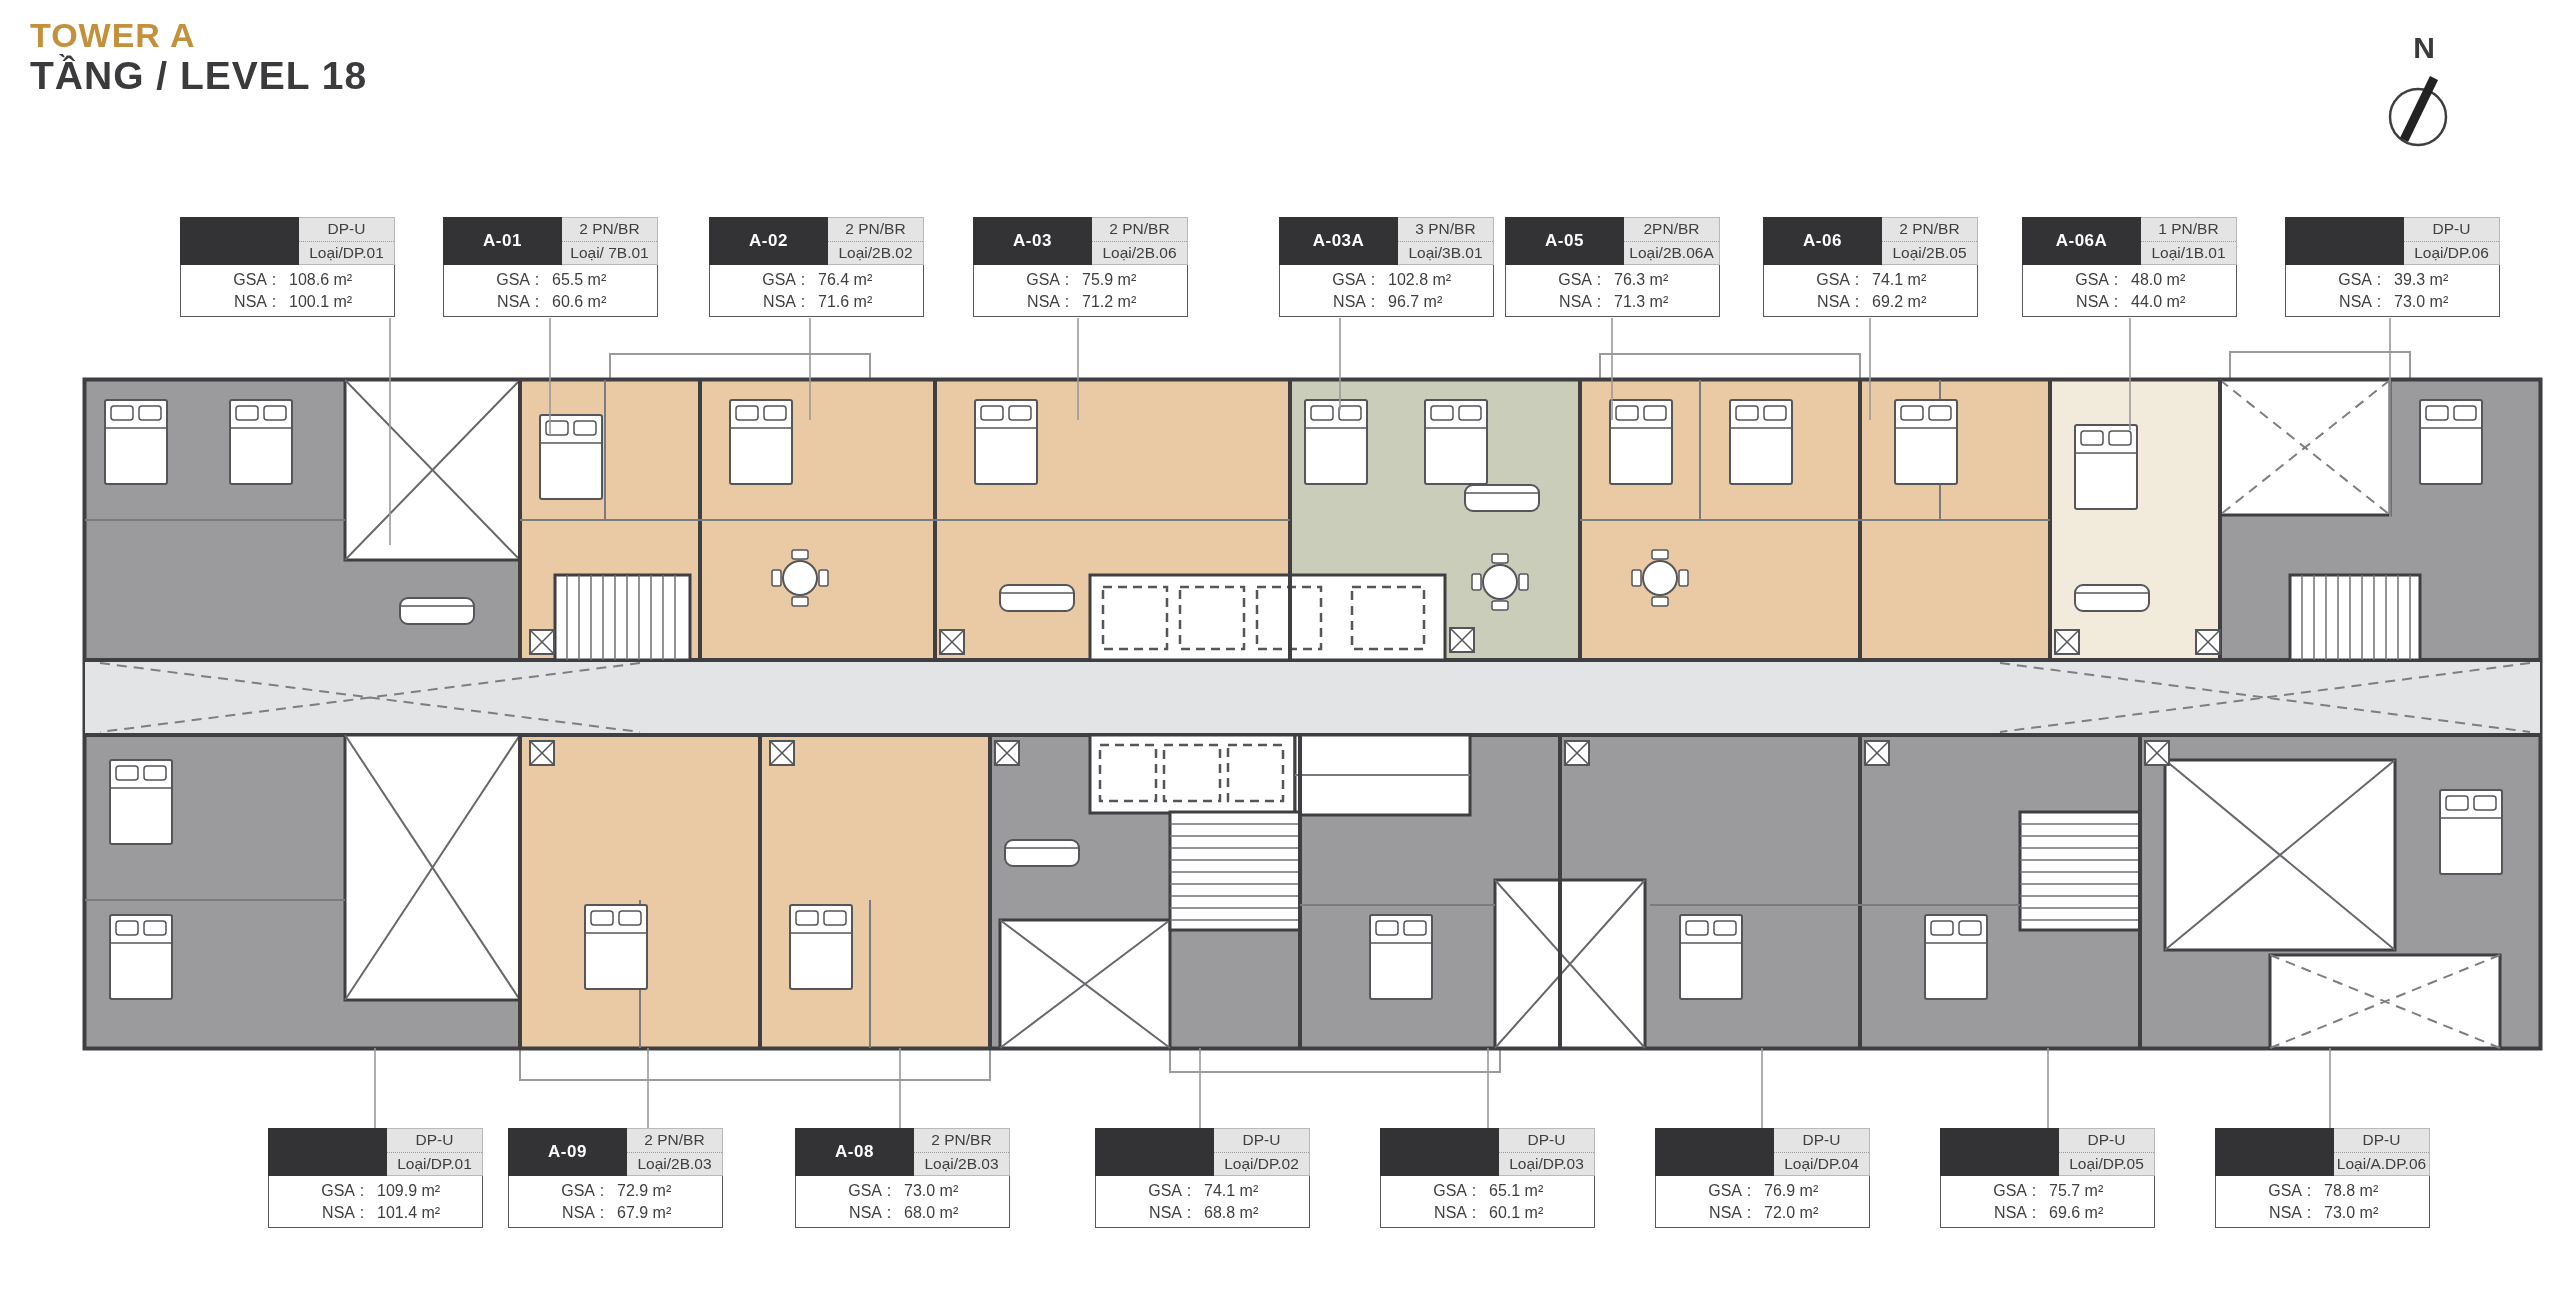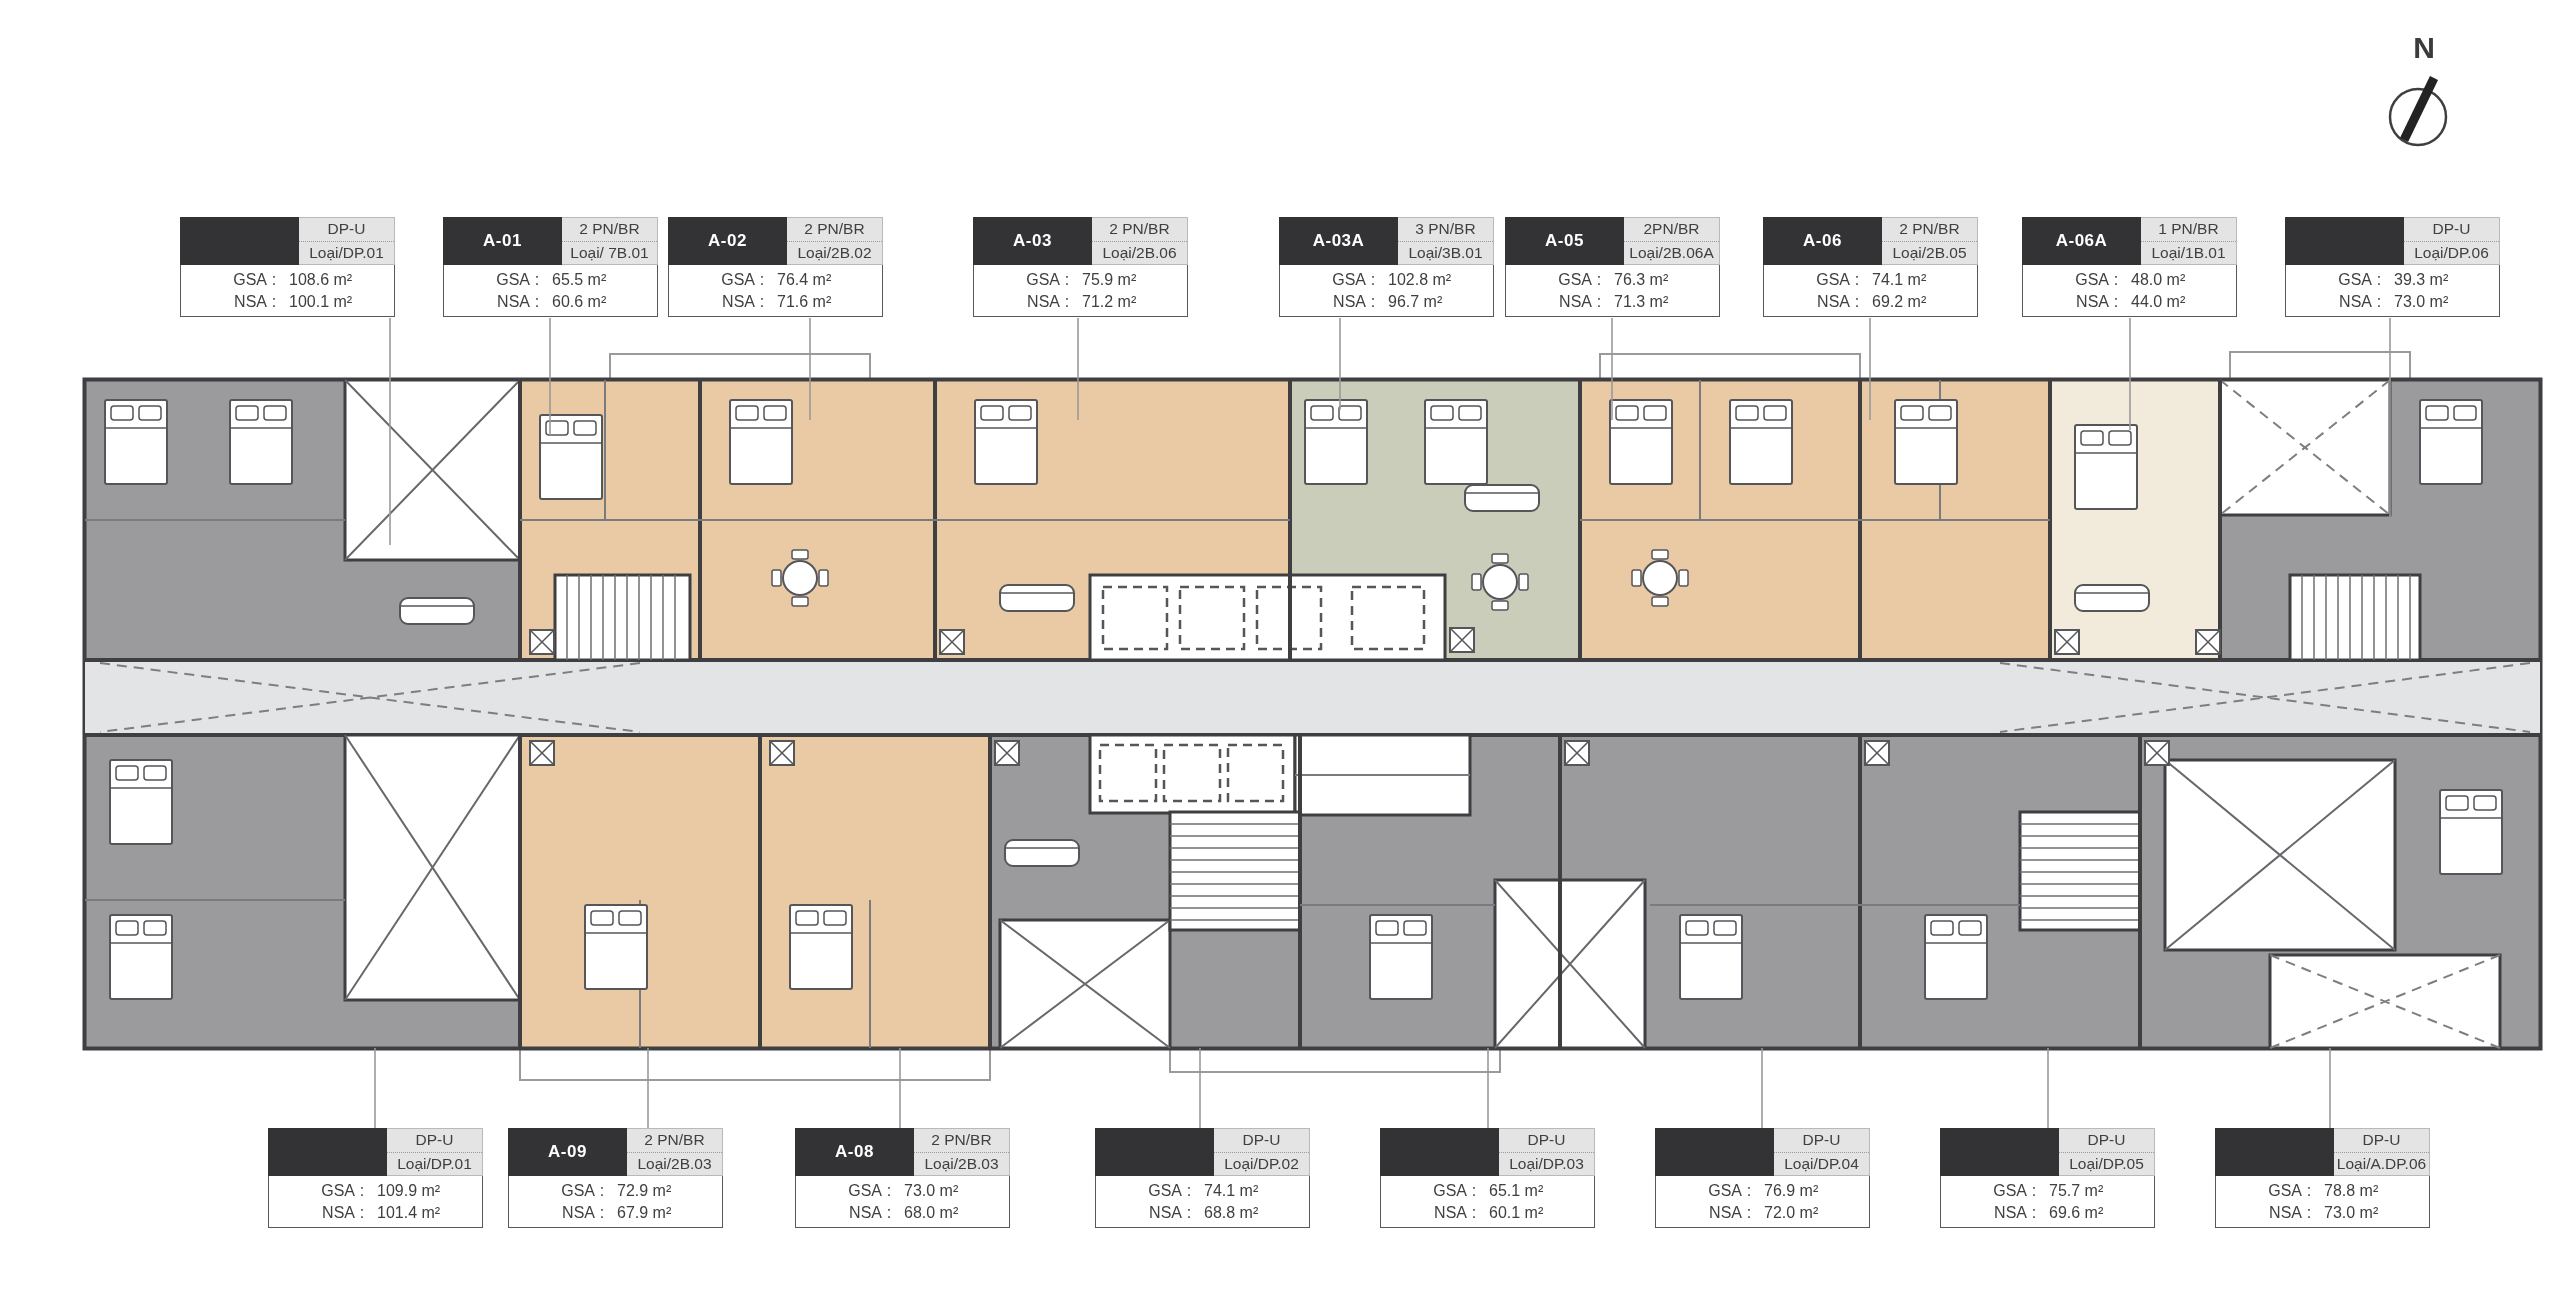--- a/index.html
+++ b/index.html
@@ -52,20 +52,24 @@
   .card-row{display:grid;grid-template-columns:86px 14px 1fr;font-size:16px;line-height:1.2;}
   .card-label{text-align:right;}
   .card-colon{text-align:center;}
   .card-value{text-align:left;padding-left:8px;}
 </style>
 </head>
 <body>
 
 <div id="stage">
 
+  <div id="title-block">
+    <div id="title-tower">TOWER A</div>
+    <div id="title-level">TẦNG / LEVEL 18</div>
+  </div>
 
   <svg id="plan-svg" viewBox="0 0 2560 1302">
     <defs>
       <g id="bed">
         <rect x="0" y="0" width="62" height="84" rx="2" class="furn" stroke-width="2"></rect>
         <rect x="6" y="6" width="22" height="14" rx="3" class="furn" stroke-width="1.5"></rect>
         <rect x="34" y="6" width="22" height="14" rx="3" class="furn" stroke-width="1.5"></rect>
         <line x1="0" y1="28" x2="62" y2="28" stroke="#55565a" stroke-width="1.5"></line>
       </g>
       <g id="table4">
@@ -304,21 +308,21 @@
         <span class="card-value">65.5 m²</span>
       </div>
       <div class="card-row">
         <span class="card-label">NSA</span>
         <span class="card-colon">:</span>
         <span class="card-value">60.6 m²</span>
       </div>
     </div>
   </div>
 
-  <div class="unit-card" style="left: 668px; top: 217px;">
+  <div class="unit-card" style="left: 709px; top: 217px;">
     <div class="card-header">
       <div class="card-code">A-02</div>
       <div class="card-type">
         <div class="card-type-name">2 PN/BR</div>
         <div class="card-type-code">Loại/2B.02</div>
       </div>
     </div>
     <div class="card-body">
       <div class="card-row">
         <span class="card-label">GSA</span>

